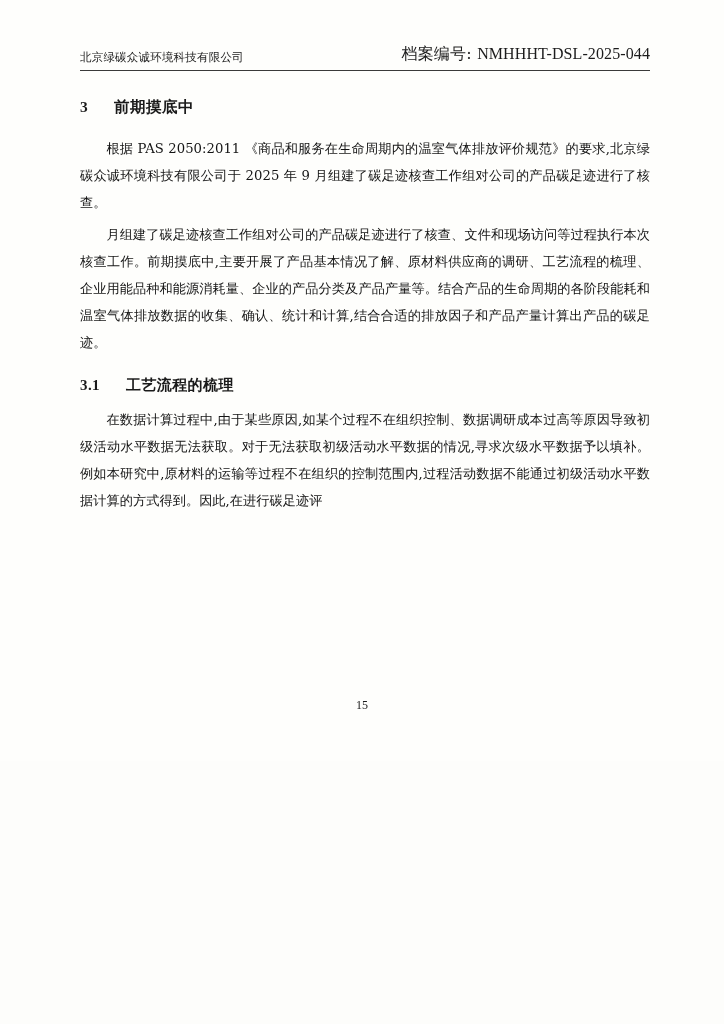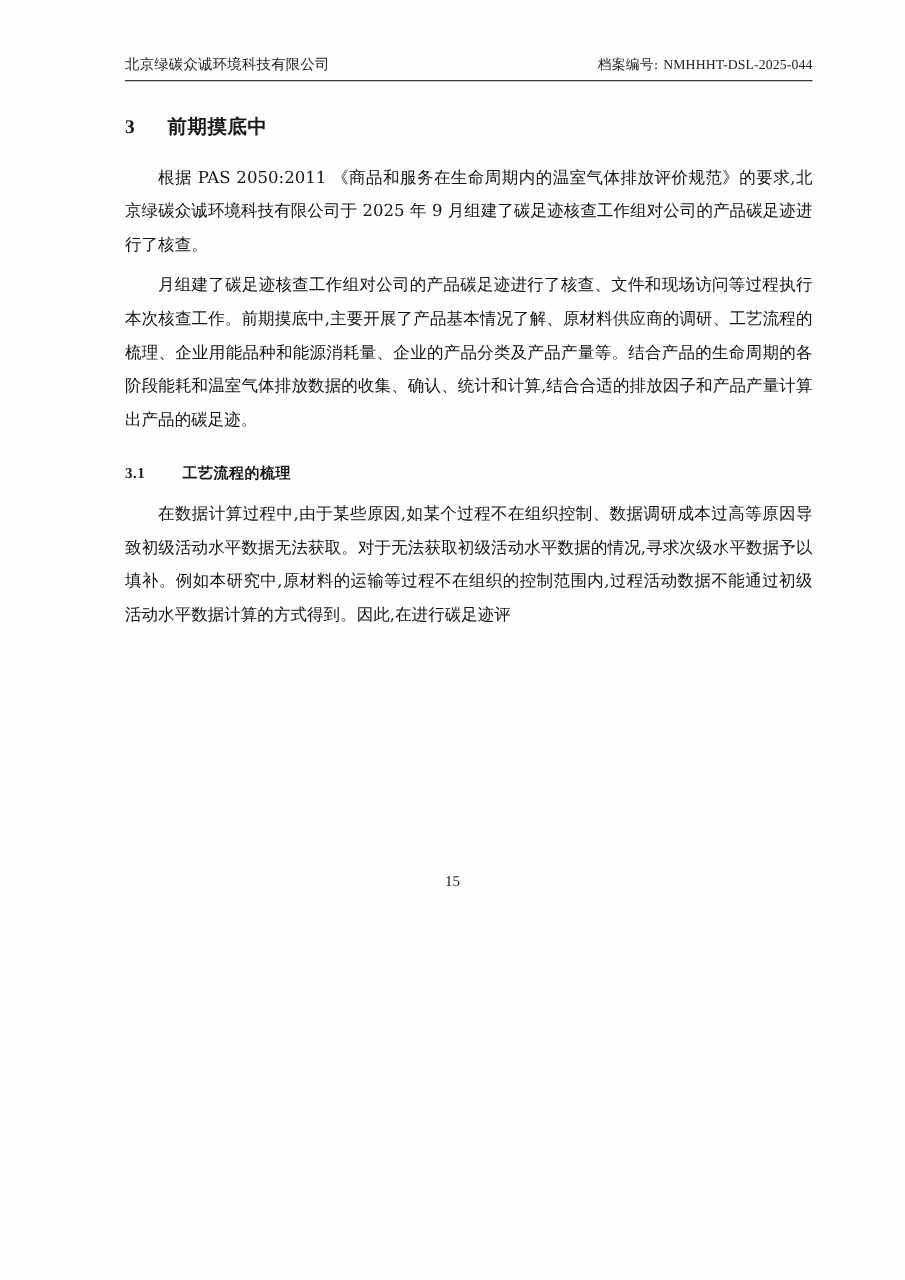--- a/index.html
+++ b/index.html
@@ -15,41 +15,41 @@
     color: #1a1a1a;
     overflow: hidden;
   }
   .page {
     position: absolute;
     left: 0; top: 0;
     width: 724px;
     height: 761px;
     background: #fefefc;
     box-sizing: border-box;
-    padding: 44px 74px 30px 100px;
+    padding: 44px 74px 30px 80px;
   }
   
   .header {
     display: flex;
     align-items: flex-end;
     justify-content: space-between;
     font-size: 11.5px;
     letter-spacing: 0.2px;
     padding-bottom: 5px;
     border-bottom: 1.1px solid #3a3a3a;
     margin-bottom: 26px;
   }
   .header-left {
     font-family: "DejaVu Serif", "Liberation Serif", serif;
     font-size: 11.5px;
     color: #1c1c1c;
     white-space: nowrap;
   }
   .header-right {
-    font-size: 11px;
+    font-size: 16px;
     color: #1c1c1c;
     white-space: nowrap;
     text-align: center;
   }
   .header-right .code {
     font-family: "Liberation Serif", "DejaVu Serif", serif;
     letter-spacing: 0.1px;
   }
   
   h1.sec {
@@ -59,21 +59,21 @@
     display: flex;
     align-items: baseline;
     letter-spacing: 0.5px;
   }
   h1.sec .num {
     width: 34px;
     flex: none;
     font-family: "Liberation Serif", "DejaVu Serif", serif;
   }
   h2.sub {
-    font-size: 12px;
+    font-size: 15px;
     font-weight: bold;
     margin: 20px 0 12px 0;
     display: flex;
     align-items: baseline;
     letter-spacing: 0.4px;
   }
   h2.sub .num {
     width: 46px;
     flex: none;
     font-family: "Liberation Serif", "DejaVu Serif", serif;

